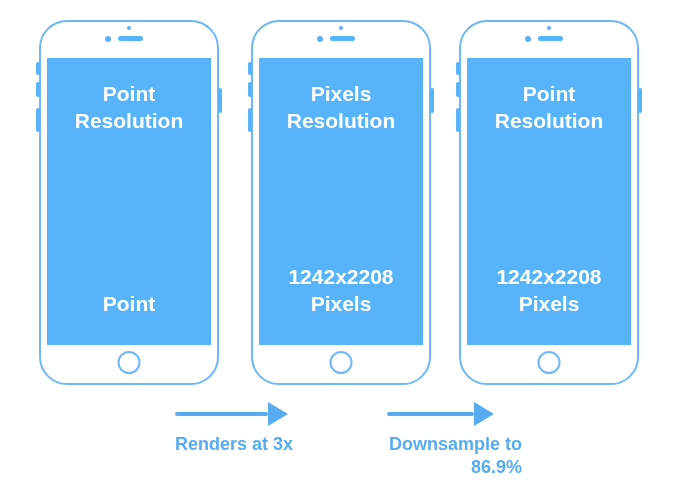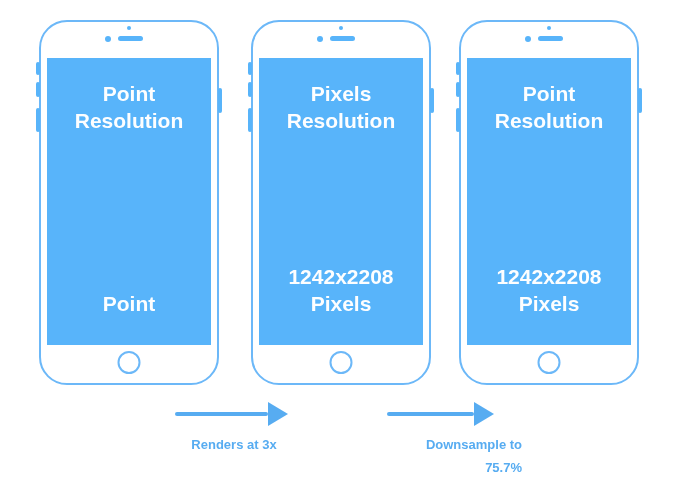--- a/index.html
+++ b/index.html
@@ -46,21 +46,21 @@
 
   
   .arrow{position:absolute;top:402px;height:24px;display:flex;align-items:center;}
   .arrow.a1{left:175px;width:113px;}
   .arrow.a2{left:387px;width:107px;}
   .arrow .shaft{flex:1;height:4px;background:var(--accent-blue);border-radius:2px;}
   .arrow .head{width:0;height:0;border-top:12px solid transparent;
                border-bottom:12px solid transparent;border-left:20px solid var(--accent-blue);}
 
   .arrow-label{position:absolute;top:433px;text-align:center;color:var(--accent-blue);
-               font-weight:bold;font-size:13px;line-height:23px;}
+               font-weight:bold;font-size:18px;line-height:23px;}
   .arrow-label span{display:block;}
   .arrow-label.l1{left:154px;width:160px;}
   .arrow-label.l2{left:362px;width:160px;text-align:right;}
 </style>
 </head>
 <body>
 
 <div class="canvas">
 
   <div class="phone p1">
@@ -132,16 +132,16 @@
   <div class="arrow-label l1">
     <span>Renders at 3x</span>
   </div>
 
   <div class="arrow a2">
     <div class="shaft"></div>
     <div class="head"></div>
   </div>
   <div class="arrow-label l2">
     <span>Downsample to</span>
-    <span>75.7%</span>
+    <span>86.9%</span>
   </div>
 
 </div>
 
 </body></html>

